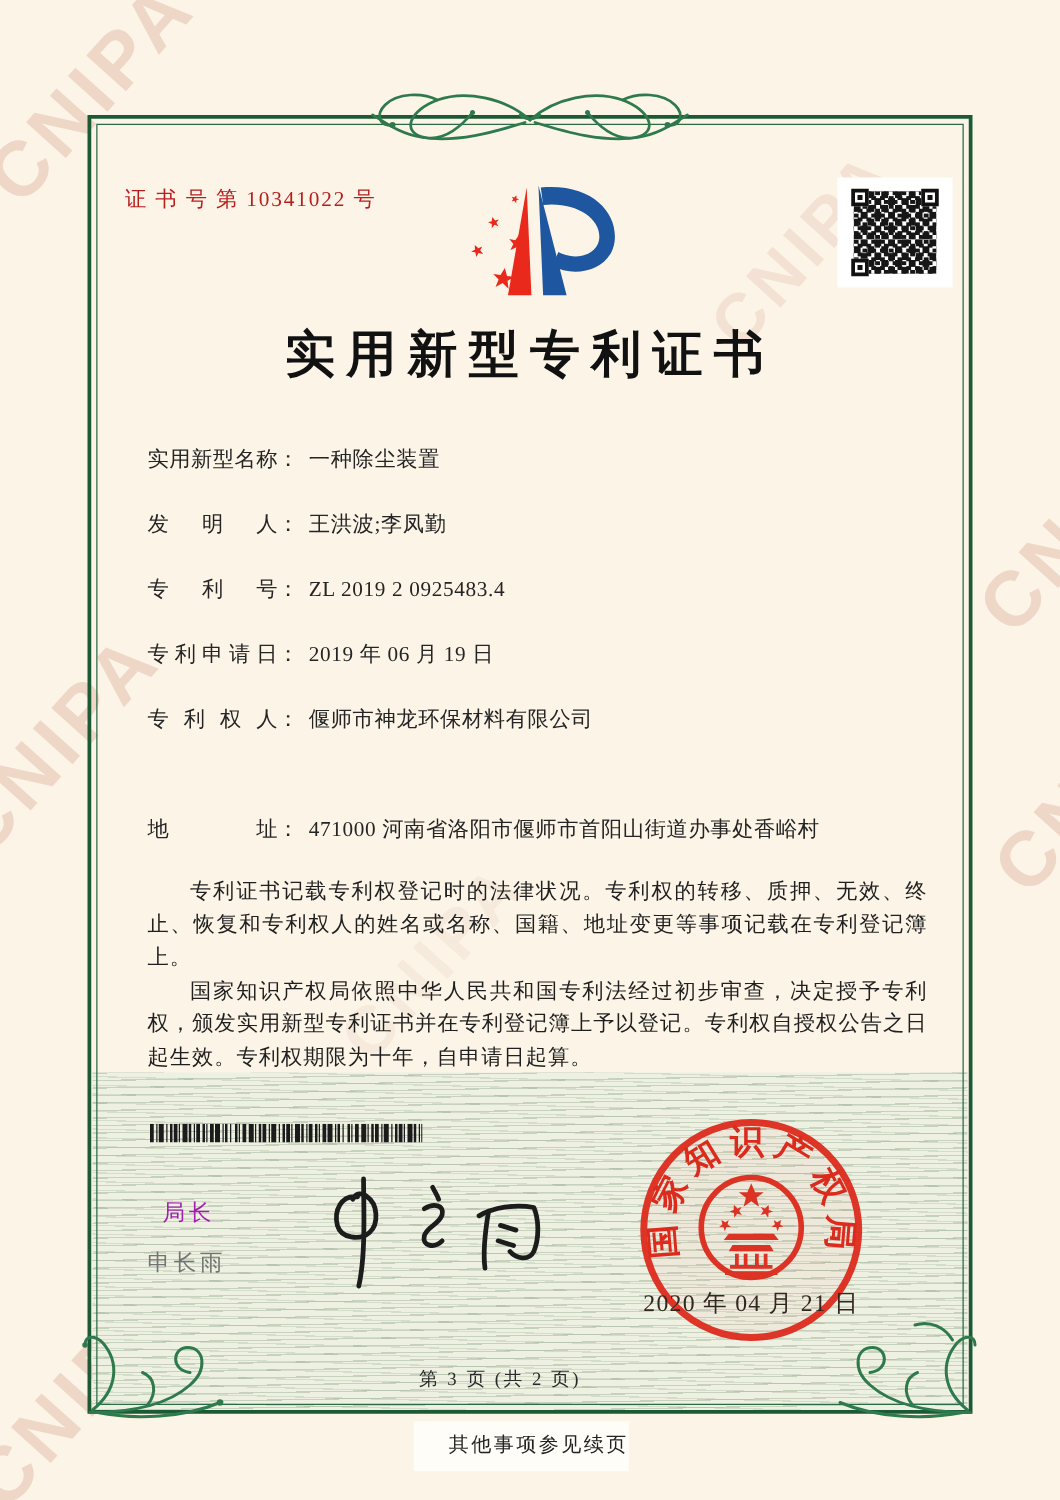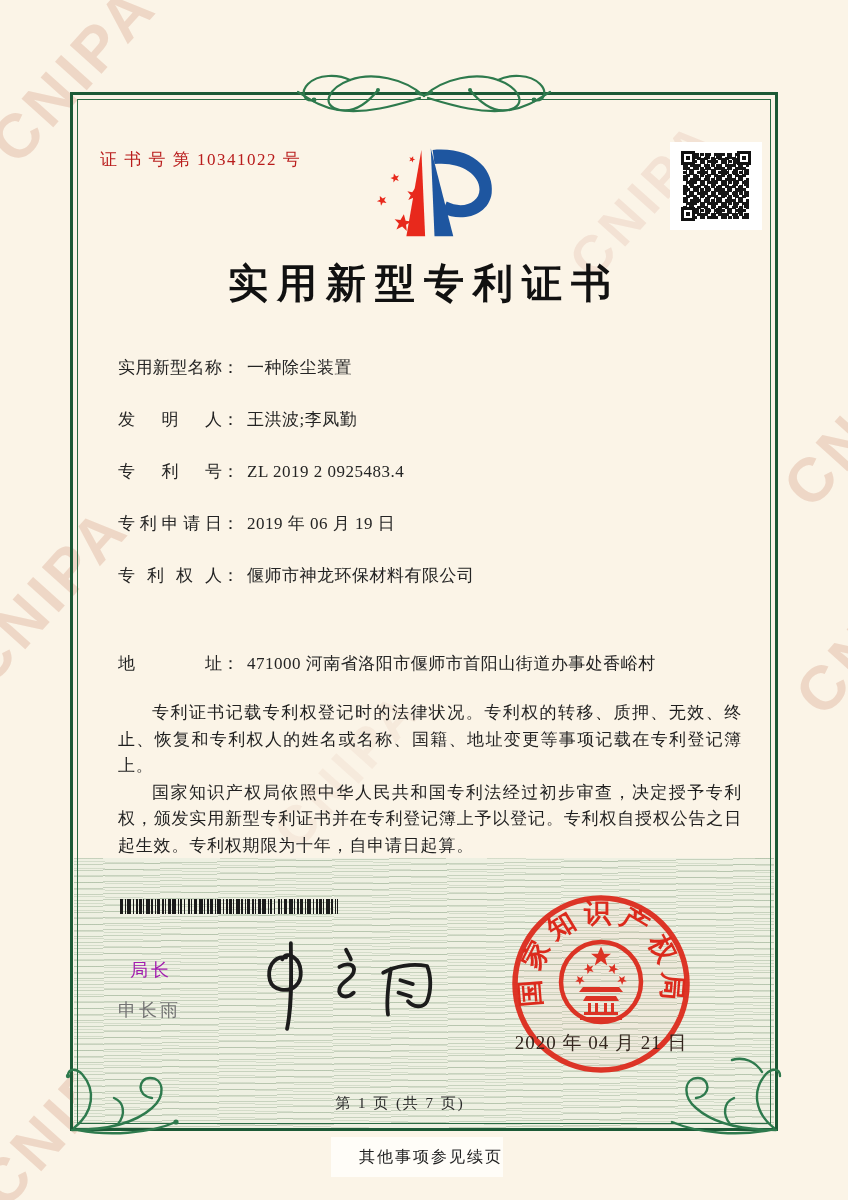--- a/index.html
+++ b/index.html
@@ -247,16 +247,16 @@
       <rect x="-13" y="21" width="3" height="9"></rect>
       <rect x="-6" y="21" width="3" height="9"></rect>
       <rect x="3" y="21" width="3" height="9"></rect>
       <rect x="10" y="21" width="3" height="9"></rect>
       <rect x="-17" y="30" width="34" height="3"></rect>
       <rect x="-21" y="35" width="42" height="3"></rect>
     </g>
   </svg>
   <div class="seal-date">2020 年 04 月 21 日</div>
 
-  <div class="page-info">第 1 页 (共 7 页)</div>
+  <div class="page-info">第 3 页 (共 2 页)</div>
   <div class="cont-box">其他事项参见续页</div>
 
 </div>
 
 </body></html>

